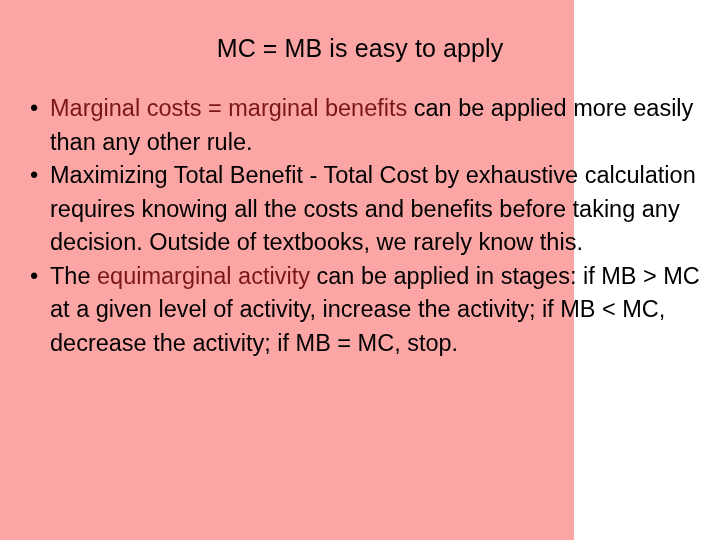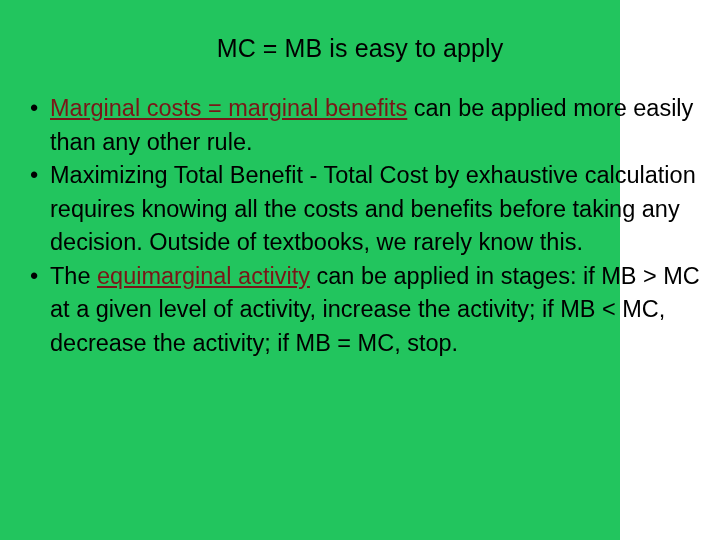--- a/index.html
+++ b/index.html
@@ -8,23 +8,23 @@
   }
   body {
     width: 720px;
     height: 540px;
     background: #ffffff;
     font-family: "Liberation Sans", sans-serif;
     overflow: hidden;
   }
   .slide {
     position: relative;
-    width: 620px;
+    width: 574px;
     height: 540px;
-    background: #22c55e;
+    background: #fca5a5;
     box-sizing: border-box;
   }
   .slide-title {
     position: absolute;
     left: 0;
     top: 33px;
     width: 720px;
     text-align: center;
     font-size: 25px;
     line-height: 30px;
@@ -55,21 +55,20 @@
   ul.bullets > li .bullet-dot {
     position: absolute;
     left: 8px;
     top: 0;
     font-size: 23.5px;
     line-height: 33.5px;
     color: #000000;
   }
   .hl {
     color: #7a1618;
-    text-decoration: underline;
   }
   .para-text {
     display: inline;
   }
 </style>
 </head>
 <body>
 
 <div class="slide">
 

